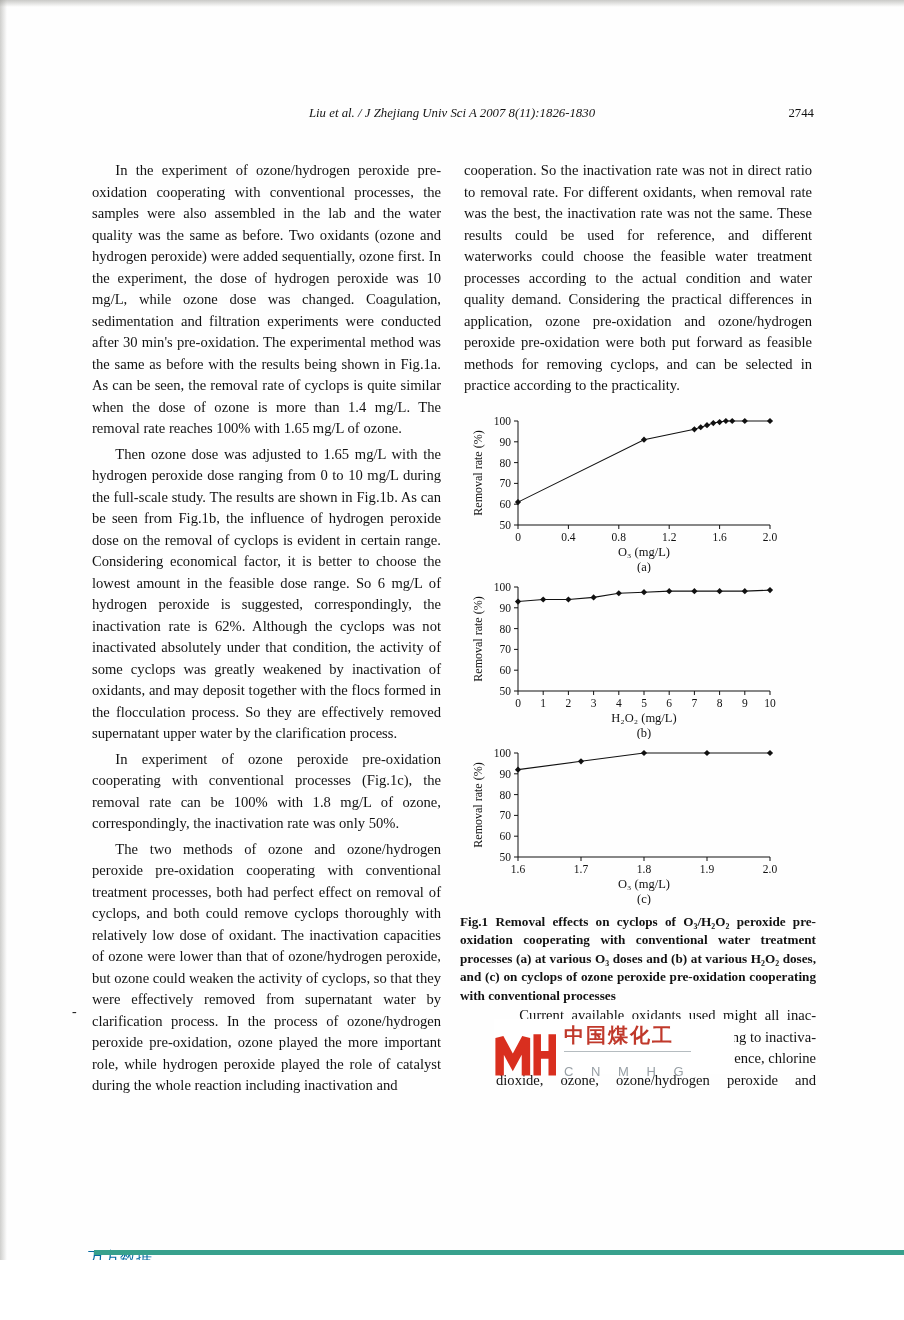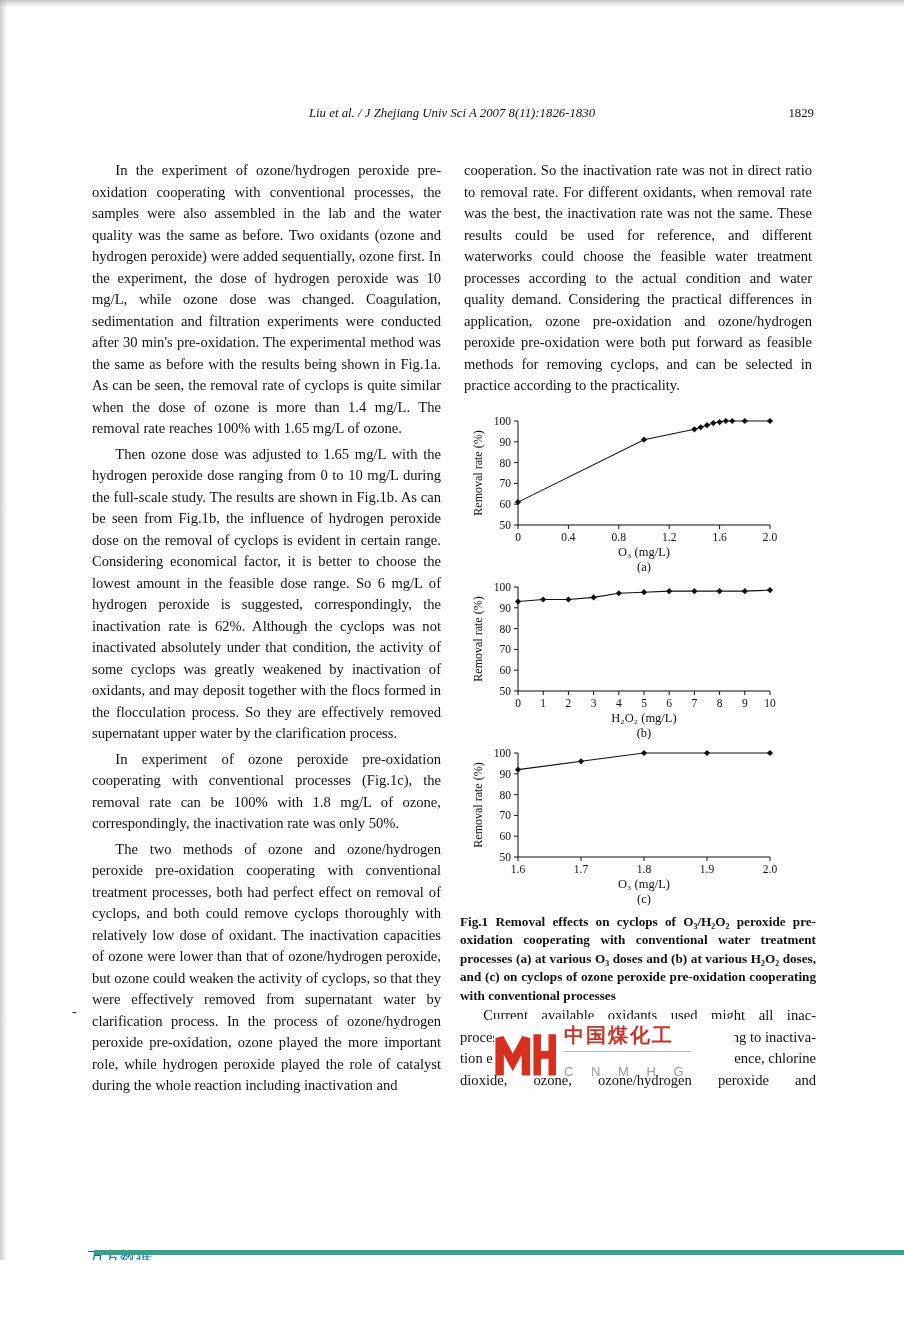--- a/index.html
+++ b/index.html
@@ -21,21 +21,21 @@
   .para{margin:4px;text-align:justify;text-indent:1.6em;font-size:14.6px;line-height:21.5px;}
   .para.no-indent{text-indent:0;}
 
   .figure{margin-top:16px;}
   .figure svg{display:block;margin:0 auto 6px auto;}
   svg text{font-family:"Liberation Serif","DejaVu Serif",serif;fill:#111;}
   .caption{margin:8px 0 0 0;text-align:justify;font-weight:bold;font-size:13.2px;line-height:18.6px;}
 
   .concl-head{margin:40px 0 24px 0;font-size:14.8px;font-weight:normal;letter-spacing:.5px;}
   .concl{position:relative;font-size:14.6px;line-height:21.5px;}
-  .concl-line{height:21.5px;overflow:hidden;}
+  .concl-line{height:21.5px;overflow:hidden;margin-left:36px;}
   .jline{text-align:justify;text-align-last:justify;}
   .iline{text-indent:1.6em;}
   .sline{display:flex;justify-content:space-between;}
 
   .watermark{position:absolute;left:34px;top:14px;width:240px;height:84px;z-index:2;
         display:flex;align-items:flex-start;gap:8px;
         background:linear-gradient(180deg,#ffffff 0%,#ffffff 66%,rgba(255,255,255,0) 66%);}
   .wm-logo{flex:0 0 auto;margin-top:2px;}
   .wm-text{display:flex;flex-direction:column;margin-top:6px;}
   .wm-cn{font-size:20px;letter-spacing:2px;font-weight:bold;
@@ -51,21 +51,21 @@
 </head>
 <body>
 
 <div class="page">
 
   <div class="edge-top"></div>
   <div class="edge-left"></div>
 
   <div class="pg-header">
     <span class="citation">Liu et al. / J Zhejiang Univ Sci A  2007 8(11):1826-1830</span>
-    <span class="pageno">1829</span>
+    <span class="pageno">2744</span>
   </div>
 
   <div class="cols">
 
     <div class="col-left" id="left-col">
         <p class="para">In the experiment of ozone/hydrogen peroxide pre-oxidation cooperating with conventional processes, the samples were also assembled in the lab and the water quality was the same as before. Two oxidants (ozone and hydrogen peroxide) were added sequentially, ozone first. In the experiment, the dose of hydrogen peroxide was 10 mg/L, while ozone dose was changed. Coagulation, sedimentation and filtration experiments were conducted after 30 min's pre-oxidation. The experimental method was the same as before with the results being shown in Fig.1a. As can be seen, the removal rate of cyclops is quite similar when the dose of ozone is more than 1.4 mg/L. The removal rate reaches 100% with 1.65 mg/L of ozone.</p>
         <p class="para">Then ozone dose was adjusted to 1.65 mg/L with the hydrogen peroxide dose ranging from 0 to 10 mg/L during the full-scale study. The results are shown in Fig.1b. As can be seen from Fig.1b, the influence of hydrogen peroxide dose on the removal of cyclops is evident in certain range. Considering economical factor, it is better to choose the lowest amount in the feasible dose range. So 6 mg/L of hydrogen peroxide is suggested, correspondingly, the inactivation rate is 62%. Although the cyclops was not inactivated absolutely under that condition, the activity of some cyclops was greatly weakened by inactivation of oxidants, and may deposit together with the flocs formed in the flocculation process. So they are effectively removed supernatant upper water by the clarification process.</p>
         <p class="para">In experiment of ozone peroxide pre-oxidation cooperating with conventional processes (Fig.1c), the removal rate can be 100% with 1.8 mg/L of ozone, correspondingly, the inactivation rate was only 50%.</p>
         <p class="para">The two methods of ozone and ozone/hydrogen peroxide pre-oxidation cooperating with conventional treatment processes, both had perfect effect on removal of cyclops, and both could remove cyclops thoroughly with relatively low dose of oxidant. The inactivation capacities of ozone were lower than that of ozone/hydrogen peroxide, but ozone could weaken the activity of cyclops, so that they were effectively removed from supernatant water by clarification process. In the process of ozone/hydrogen peroxide pre-oxidation, ozone played the more important role, while hydrogen peroxide played the role of catalyst during the whole reaction including inactivation and</p>
       </div>

